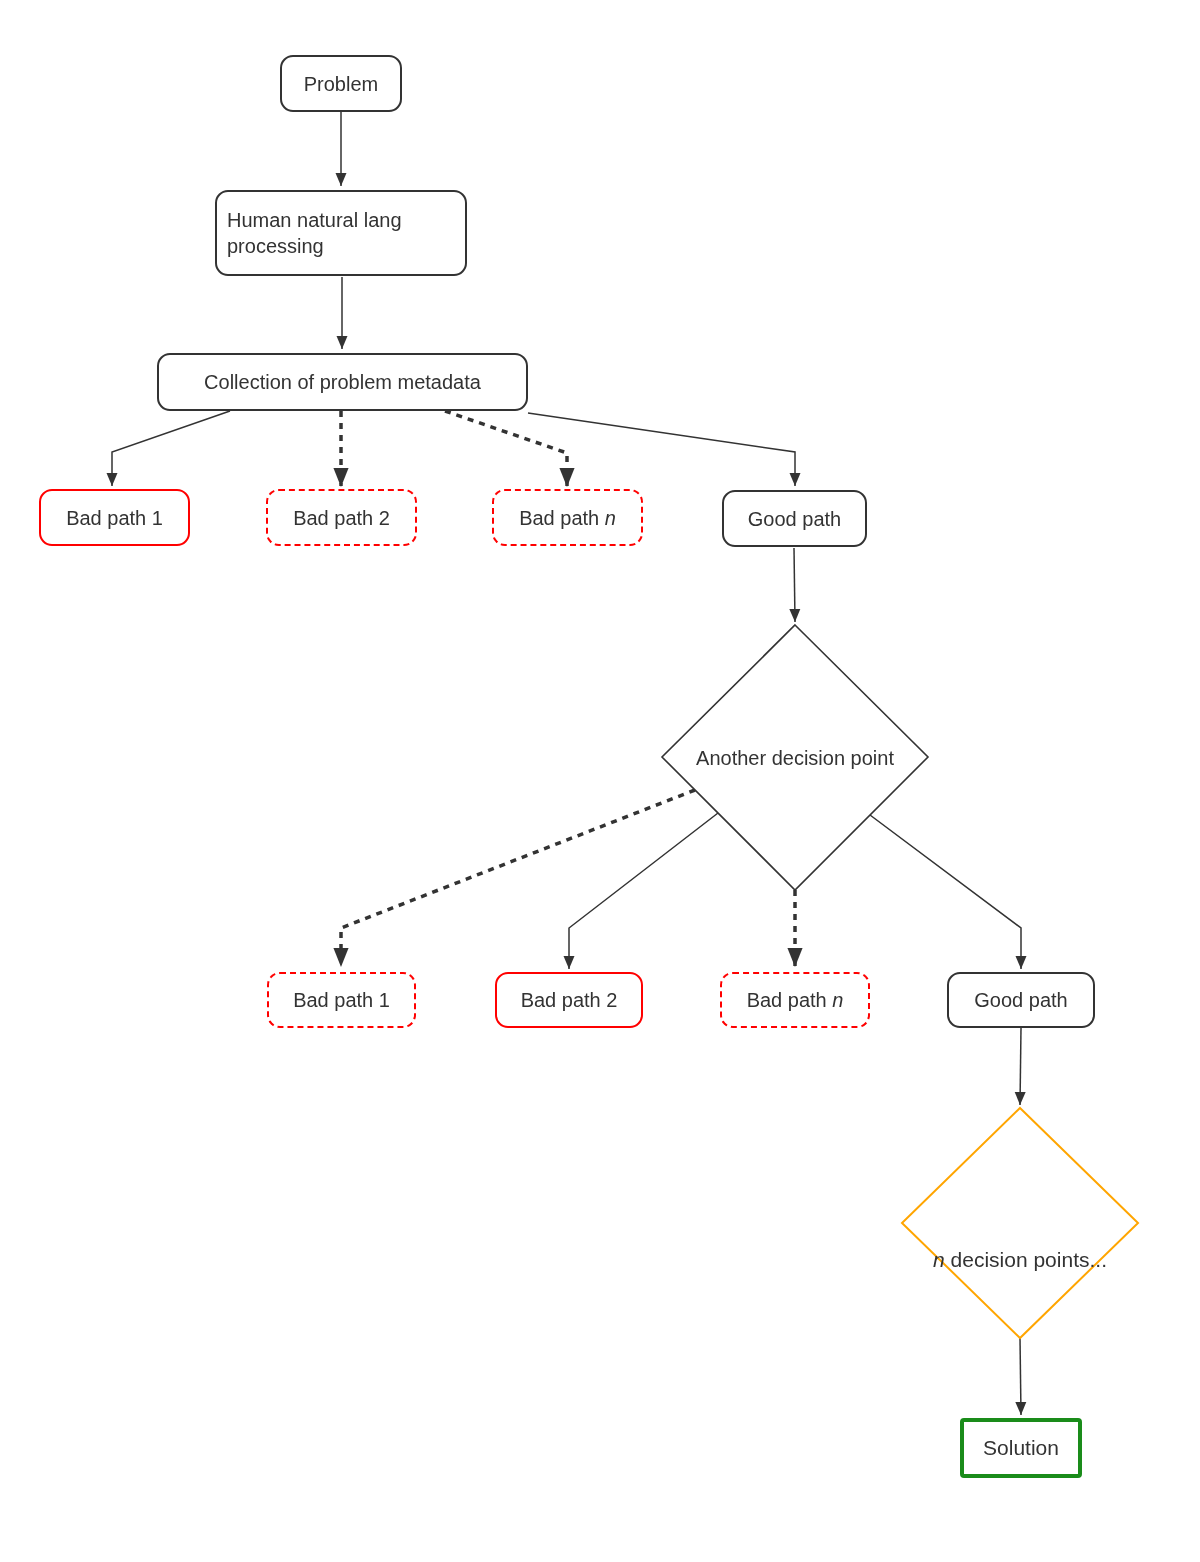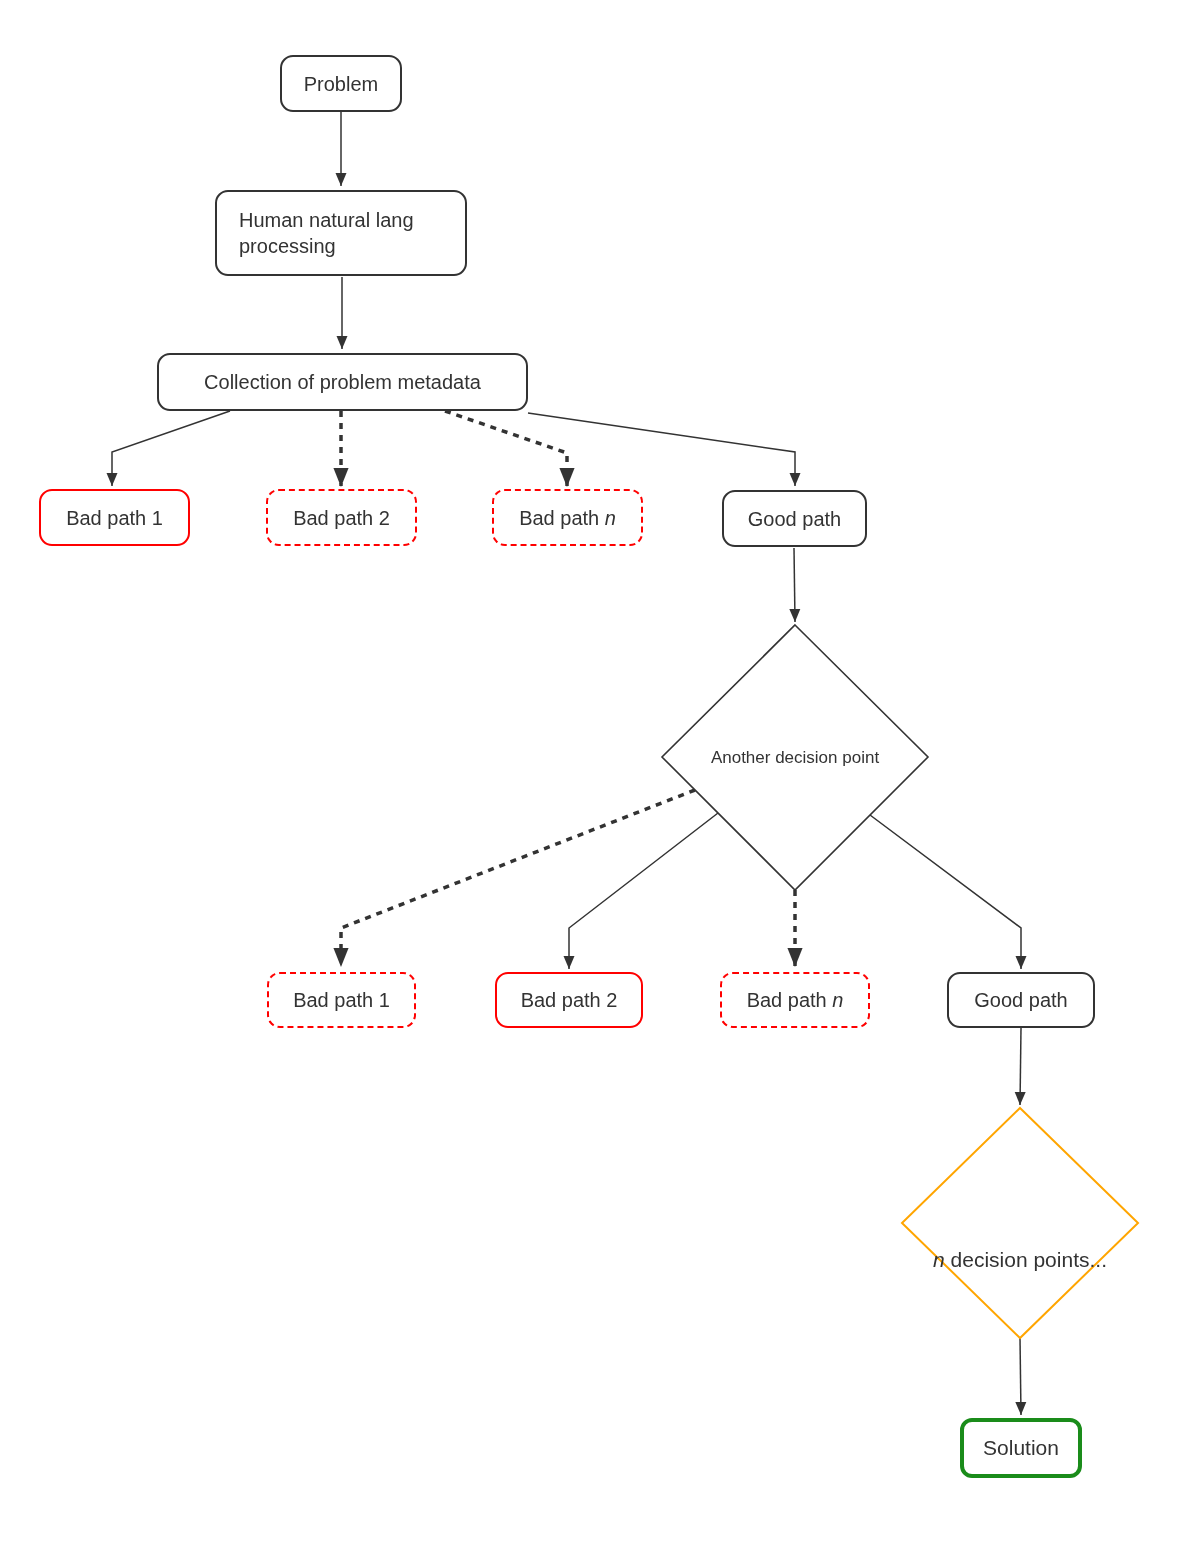--- a/index.html
+++ b/index.html
@@ -27,27 +27,27 @@
   .diamond{fill:#ffffff;stroke:var(--node-border);stroke-width:1.6;}
   .diamond--highlight{stroke:var(--decision-highlight);stroke-width:2;}
   .node{
     position:absolute;box-sizing:border-box;
     background:#ffffff;
     border:2px solid var(--node-border);
     border-radius:13px;
     display:flex;align-items:center;justify-content:center;
     font-size:20px;line-height:1.3;text-align:center;
   }
-  .node--human{justify-content:flex-start;text-align:left;padding:0 22px;}
+  .node--human{justify-content:flex-start;text-align:left;padding:0 10px;}
   .node--bad-solid{border-color:var(--bad-path);}
   .node--bad-dashed{border-color:var(--bad-path);border-style:dashed;}
-  .node--solution{border:4px solid var(--solution);border-radius:12px;font-size:21px;}
+  .node--solution{border:4px solid var(--solution);border-radius:4px;font-size:21px;}
   .diamond-label{
     position:absolute;transform:translate(-50%,-50%);
-    white-space:nowrap;font-size:17px;text-align:center;
+    white-space:nowrap;font-size:20px;text-align:center;
   }
   .diamond-label--small{font-size:21px;}
   em{font-style:italic;}
 </style>
 </head>
 <body>
 
 <div id="canvas">
 
   <svg id="edges" viewBox="0 0 1200 1562" xmlns="http://www.w3.org/2000/svg">

